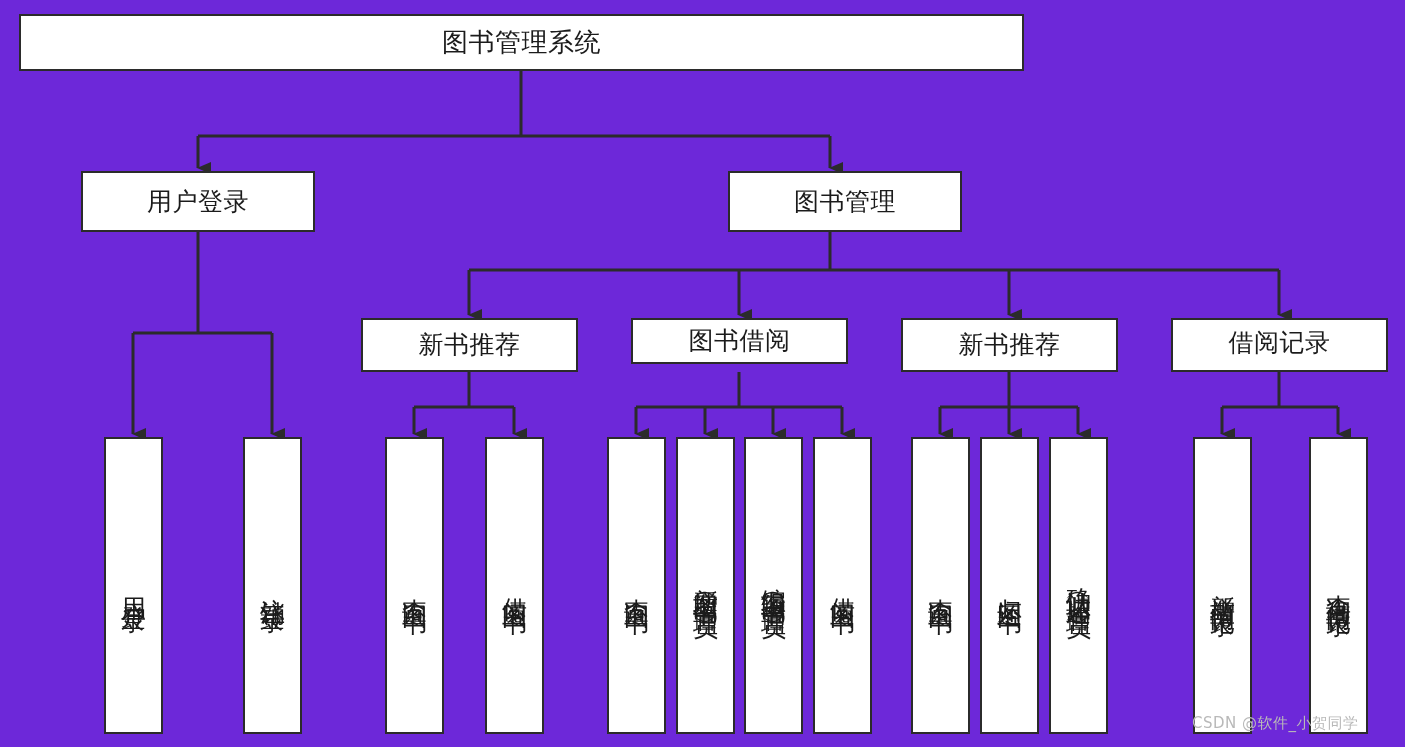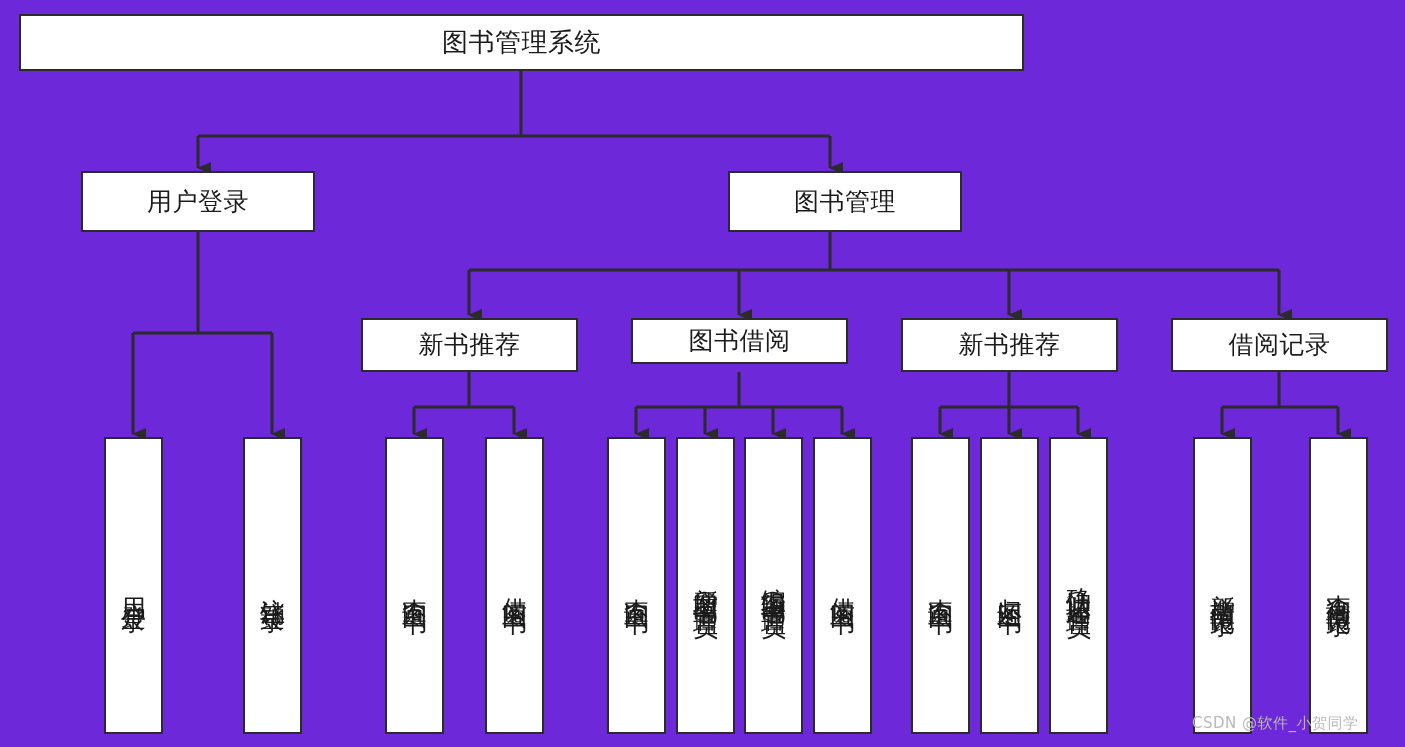--- a/index.html
+++ b/index.html
@@ -144,21 +144,21 @@
   </div>
 
   <div class="node h" style="left:631px; top:318px; width:217px; height:46px;">
     <span class="lbl">图书借阅</span>
   </div>
 
   <div class="node h" style="left:901px; top:318px; width:217px; height:54px;">
     <span class="lbl">新书推荐</span>
   </div>
 
-  <div class="node h" style="left:1171px; top:318px; width:217px; height:54px;">
+  <div class="node h" style="left:1171px; top:318px; width:217px; height:54px;font-family:Liberation Mono, monospace;">
     <span class="lbl">借阅记录</span>
   </div>
 
   <div class="node v" style="left:104px; top:437px; width:59px; height:297px;">
     <span class="lbl">用户登录</span>
   </div>
 
   <div class="node v" style="left:243px; top:437px; width:59px; height:297px;">
     <span class="lbl">注销登录</span>
   </div>

